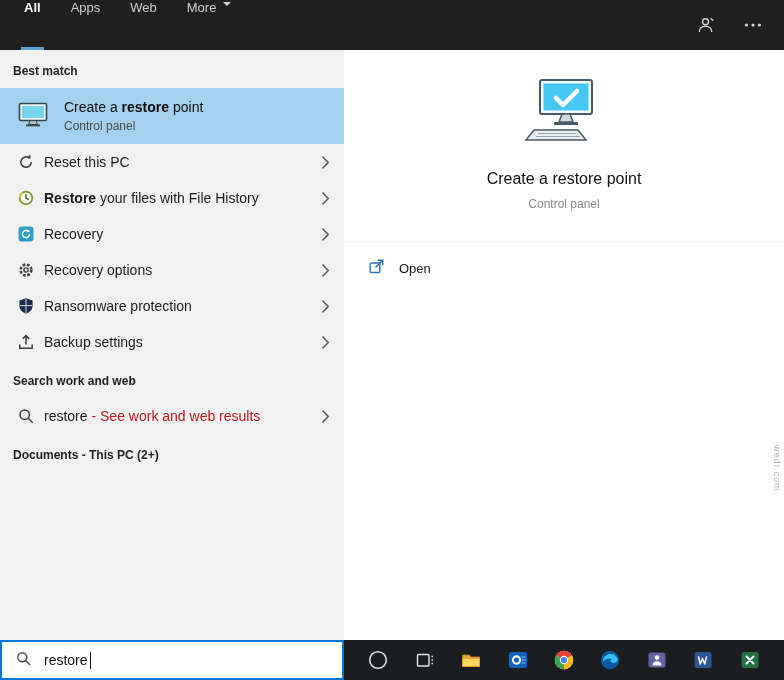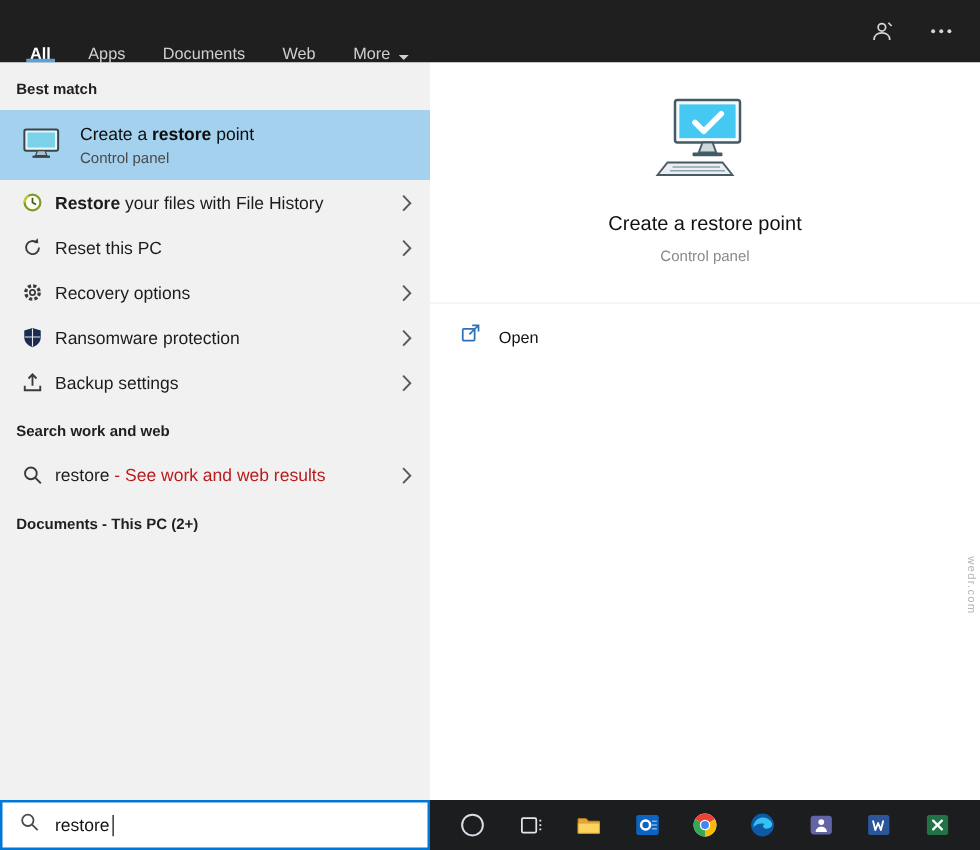--- a/index.html
+++ b/index.html
@@ -8,21 +8,21 @@
     position:relative; width:784px; height:680px; overflow:hidden;
     font-family:"Liberation Sans","DejaVu Sans",sans-serif; background:#fff;
   }
   
   .topbar {
     position:absolute; top:0; left:0; right:0; height:50px;
     background:#1f1f1f; display:flex; align-items:center;
   }
   .tabs { display:flex; align-items:stretch; height:100%; margin-left:24px; gap:30px; }
   .tab {
-    color:#cfcfcf; font-size:13px; display:flex; align-items:flex-end;
+    color:#cfcfcf; font-size:13px; display:flex; align-items:flex-start;
     position:relative; cursor:pointer;
   }
   .tab.active { color:#fff; font-weight:bold; }
   .tab.active::after {
     content:""; position:absolute; left:-3px; right:-3px; bottom:0; height:3px;
     background:#5ba0d7;
   }
   .caret-down {
     width:0; height:0; border:4px solid transparent; border-top-color:#cfcfcf;
     margin-left:7px; transform:translateY(2px);
@@ -93,23 +93,20 @@
 
   <div class="topbar">
     <div class="tabs">
       <div class="tab active">
         <span>All</span>
       </div>
       <div class="tab">
         <span>Apps</span>
       </div>
       <div class="tab">
-        <span>Documents</span>
-      </div>
-      <div class="tab">
         <span>Web</span>
       </div>
       <div class="tab">
         <span>More</span>
         <span class="caret-down"></span>
       </div>
     </div>
     <div class="topbar-icons">
       <span class="tb-icon">
         <svg width="20" height="20" viewBox="0 0 20 20" fill="none" stroke="#d4d4d4" stroke-width="1.4">
@@ -144,48 +141,63 @@
       <span class="bm-text">
         <span class="bm-title"><span>Create a </span><b>restore</b><span> point</span></span>
         <span class="bm-sub">Control panel</span>
       </span>
     </div>
 
 
     <div class="row">
       <span class="ic18">
         <svg width="18" height="18" viewBox="0 0 18 18">
+          <path d="M14.2 9 a5.2 5.2 0 1 1 -1.7 -3.8" fill="none" stroke="#3b3b3b" stroke-width="1.5"></path>
+          <path d="M13.2 1.6 l0.4 3.9 -3.8 -0.6 z" fill="#3b3b3b"></path>
+        </svg>
+      </span>
+      <span class="row-label"><b></b><span>Reset this PC</span></span>
+      <span class="chev">
+        <svg width="9" height="15" viewBox="0 0 9 15" fill="none" stroke="#5a5a5a" stroke-width="1.6">
+            <path d="M1.5 1.5 L7.2 7.5 L1.5 13.5"></path>
+          </svg>
+      </span>
+    </div>
+
+    <div class="row">
+      <span class="ic18">
+        <svg width="18" height="18" viewBox="0 0 18 18">
           <circle cx="9" cy="9" r="6.3" fill="#fdfdf2" stroke="#7c9a2d" stroke-width="1.8"></circle>
           <path d="M9 5.2 V9 l2.8 1.6" stroke="#3e5b1e" stroke-width="1.4" fill="none"></path>
           <path d="M2.7 9 a6.3 6.3 0 0 1 3 -5.4" stroke="#c3cd39" stroke-width="1.8" fill="none"></path>
         </svg>
       </span>
       <span class="row-label"><b>Restore</b><span> your files with File History</span></span>
       <span class="chev">
         <svg width="9" height="15" viewBox="0 0 9 15" fill="none" stroke="#5a5a5a" stroke-width="1.6">
             <path d="M1.5 1.5 L7.2 7.5 L1.5 13.5"></path>
           </svg>
       </span>
     </div>
 
     <div class="row">
       <span class="ic18">
         <svg width="18" height="18" viewBox="0 0 18 18">
-          <path d="M14.2 9 a5.2 5.2 0 1 1 -1.7 -3.8" fill="none" stroke="#3b3b3b" stroke-width="1.5"></path>
-          <path d="M13.2 1.6 l0.4 3.9 -3.8 -0.6 z" fill="#3b3b3b"></path>
-        </svg>
-      </span>
-      <span class="row-label"><b></b><span>Reset this PC</span></span>
-      <span class="chev">
-        <svg width="9" height="15" viewBox="0 0 9 15" fill="none" stroke="#5a5a5a" stroke-width="1.6">
-            <path d="M1.5 1.5 L7.2 7.5 L1.5 13.5"></path>
-          </svg>
-      </span>
-    </div>
-
+          <rect x="1.5" y="1.5" width="15" height="15" rx="3" fill="#2e9cc3"></rect>
+          <path d="M12.6 9 a3.6 3.6 0 1 1 -1.2 -2.7" fill="none" stroke="#fff" stroke-width="1.5"></path>
+          <path d="M12.2 4.4 l0.3 2.8 -2.7 -0.4 z" fill="#fff"></path>
+        </svg>
+      </span>
+      <span class="row-label"><b></b><span>Recovery</span></span>
+      <span class="chev">
+        <svg width="9" height="15" viewBox="0 0 9 15" fill="none" stroke="#5a5a5a" stroke-width="1.6">
+            <path d="M1.5 1.5 L7.2 7.5 L1.5 13.5"></path>
+          </svg>
+      </span>
+    </div>
 
     <div class="row">
       <span class="ic18">
         <svg width="18" height="18" viewBox="0 0 18 18" fill="none">
           <circle cx="9" cy="9" r="5.4" stroke="#3b3b3b" stroke-width="2.6" stroke-dasharray="2.6 1.7"></circle>
           <circle cx="9" cy="9" r="2.1" stroke="#3b3b3b" stroke-width="1.4"></circle>
         </svg>
       </span>
       <span class="row-label"><b></b><span>Recovery options</span></span>
       <span class="chev">

